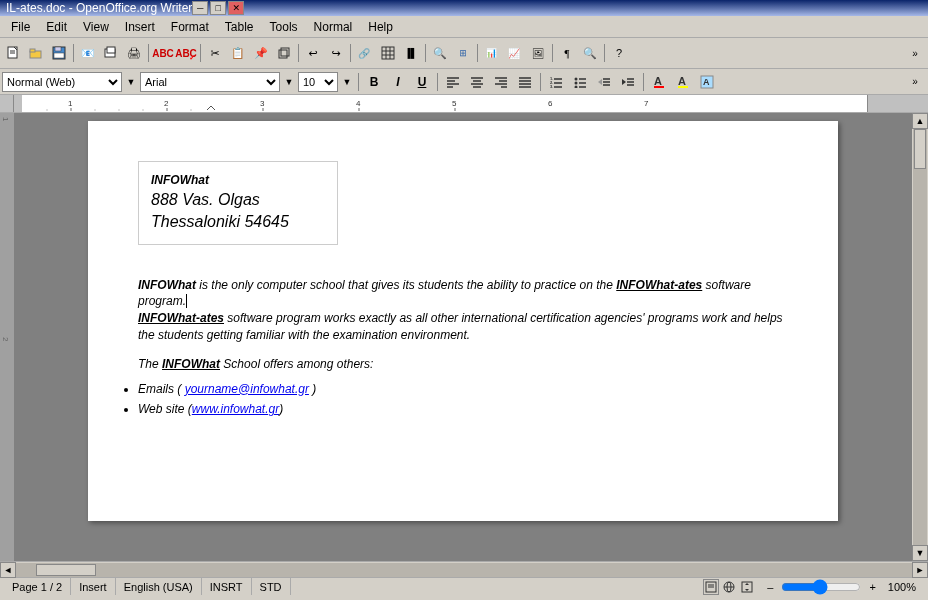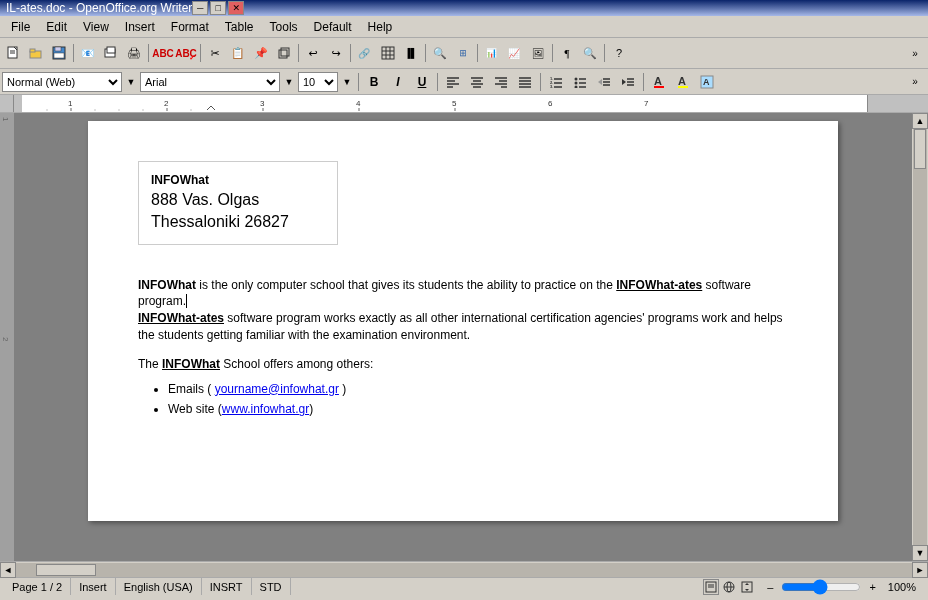--- a/index.html
+++ b/index.html
@@ -137,29 +137,30 @@
       padding: 40px 50px;
       box-shadow: 2px 2px 5px rgba(0,0,0,0.4);
       position: relative;
     }
 
     
     .doc-content {
       font-family: Arial, sans-serif;
       font-size: 12px;
       line-height: 1.4;
+      font-style: italic;
     }
     .company-name { font-weight: bold; font-size: 12px; }
     .address-line { font-size: 16px; }
     .doc-para { margin-top: 12px; font-size: 12px; }
     .bold-text { font-weight: bold; }
     .underline-text { text-decoration: underline; }
     .cursor { display: inline-block; width: 1px; height: 14px; background: black; vertical-align: text-bottom; animation: blink 1s step-end infinite; }
     @keyframes blink { 0%,100%{opacity:1} 50%{opacity:0} }
-    .bullet-list { margin-left: 30px; margin-top: 8px; }
+    .bullet-list { margin-top: 8px; }
     .bullet-list li { margin-bottom: 4px; }
     .link-text { color: #0000ee; text-decoration: underline; }
 
     
     .scrollbar-v {
       width: 16px;
       background: #d4d0c8;
       display: flex;
       flex-direction: column;
       align-items: center;
@@ -262,21 +263,21 @@
 </div>
 
 <div class="menu-bar">
   <span class="menu-item">File</span>
   <span class="menu-item">Edit</span>
   <span class="menu-item">View</span>
   <span class="menu-item">Insert</span>
   <span class="menu-item">Format</span>
   <span class="menu-item">Table</span>
   <span class="menu-item">Tools</span>
-  <span class="menu-item">Default</span>
+  <span class="menu-item">Normal</span>
   <span class="menu-item">Help</span>
 </div>
 
 <div class="toolbar-area">
   <div class="toolbar">
 
     <div class="tb-btn" title="New">
       <svg width="14" height="14">
           <rect x="2" y="1" width="9" height="11" fill="white" stroke="#333" stroke-width="1"></rect>
           <polyline points="8,1 11,4 11,4" fill="none" stroke="#333" stroke-width="1"></polyline>
@@ -506,21 +507,21 @@
     <div style="position:absolute; top:50%; left:1px; font-size:8px; color:#666; writing-mode:vertical-rl;">2</div>
   </div>
 
   <div class="doc-area" style="overflow:hidden;">
     <div class="page">
       <div class="doc-content">
         
         <div style="border: 1px solid #ccc; padding: 10px 12px; display:inline-block; min-width:200px; margin-bottom: 20px;">
           <div class="company-name">INFOWhat</div>
           <div class="address-line">888 Vas. Olgas</div>
-          <div class="address-line">Thessaloniki 26827</div>
+          <div class="address-line">Thessaloniki 54645</div>
         </div>
 
         
         <div class="doc-para">
           <span class="bold-text">INFOWhat</span><span> is the only computer school that gives its students the ability to practice on the </span><span class="bold-text underline-text">INFOWhat-ates</span><span> software program.</span><span class="cursor"></span>
         </div>
 
         
         <div>
           <span class="bold-text underline-text">INFOWhat-ates</span><span> software program works exactly as all other international certification agencies' programs work and helps the students getting familiar with the examination environment.</span>

